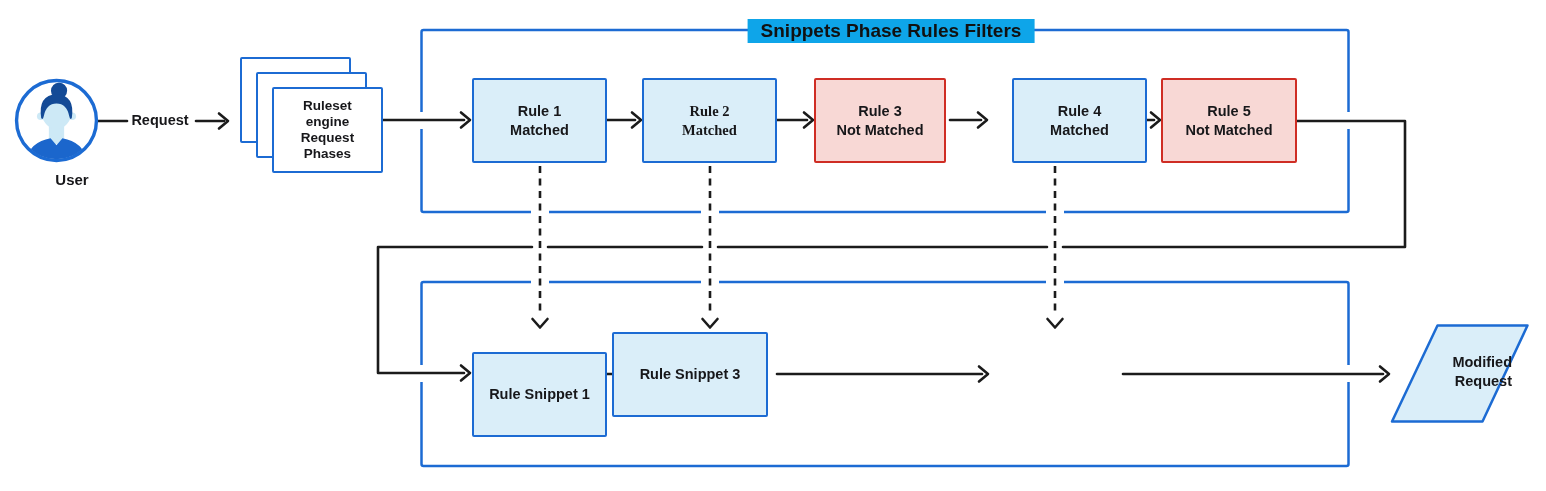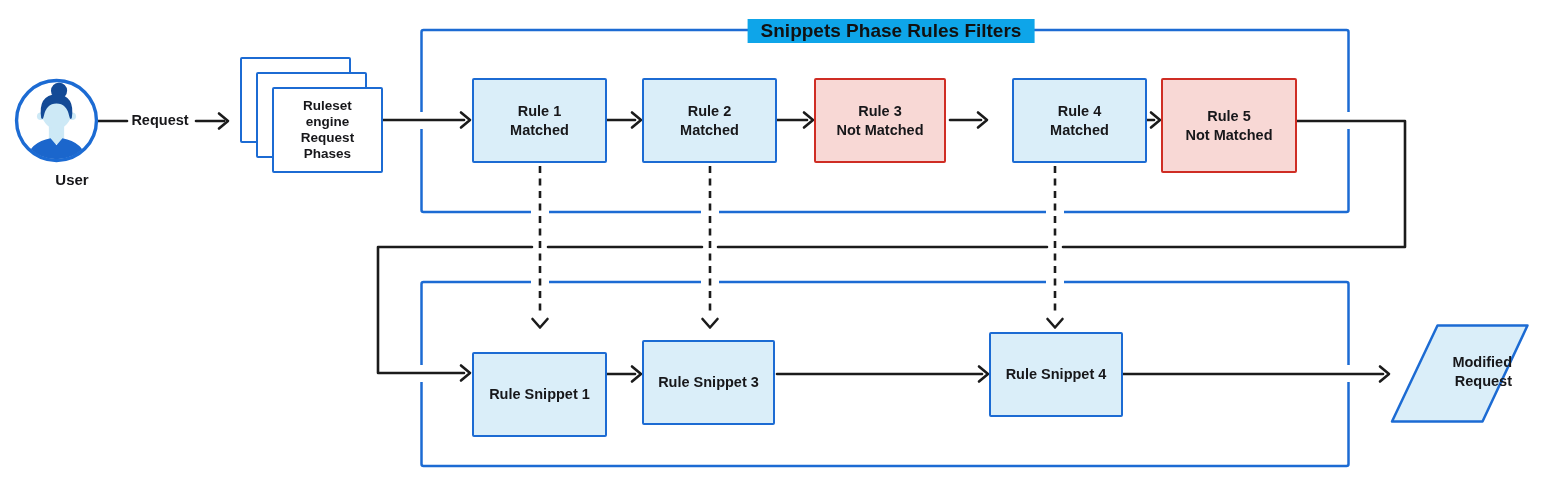--- a/index.html
+++ b/index.html
@@ -10,26 +10,26 @@
   .stage svg.wires{position:absolute;left:0;top:0;}
   
   .box{
     position:absolute;box-sizing:border-box;
     display:flex;flex-direction:column;align-items:center;justify-content:center;
     text-align:center;font-weight:700;font-size:14.5px;line-height:19px;
     border:2.5px solid #1c6bd3;background:#daeef9;border-radius:2px;
   }
   .box.red{border-color:#cf2d24;background:#f8d8d5;}
   .r1{left:472px;top:78px;width:135px;height:85px;}
-  .r2{left:642px;top:78px;width:135px;height:85px;}
+  .r2{left:642px;top:78px;width:135px;height:85px;font-family:Liberation Serif, serif;}
   .r3{left:814px;top:78px;width:132px;height:85px;}
   .r4{left:1012px;top:78px;width:135px;height:85px;}
-  .r5{left:1161px;top:78px;width:136px;height:95px;}
+  .r5{left:1161px;top:78px;width:136px;height:85px;}
   .s1{left:472px;top:352px;width:135px;height:85px;}
-  .s3{left:642px;top:332px;width:133px;height:85px;margin-top:8px;}
+  .s3{left:612px;top:332px;width:156px;height:85px;}
   .s4{left:989px;top:332px;width:134px;height:85px;}
   
   .ctitle{
     position:absolute;transform:translateX(-50%);background:#0ea5e9;
     padding:1px 13px;font-weight:700;font-size:19px;white-space:nowrap;color:#111;
   }
   .t1{left:891px;top:19px;}
   .t2{left:891px;top:271px;}
   
   .page{
@@ -171,22 +171,19 @@
     <span>Rule 5</span>
     <span>Not Matched</span>
   </div>
 
   <div class="box s1">
     <span>Rule Snippet 1</span>
   </div>
   <div class="box s3">
     <span>Rule Snippet 3</span>
   </div>
-  <div class="box s4">
-    <span>Rule Snippet 4</span>
-  </div>
 
   <div class="out-label">
     <span>Modified</span>
     <span>Request</span>
   </div>
 
 </div>
 
 </body></html>

